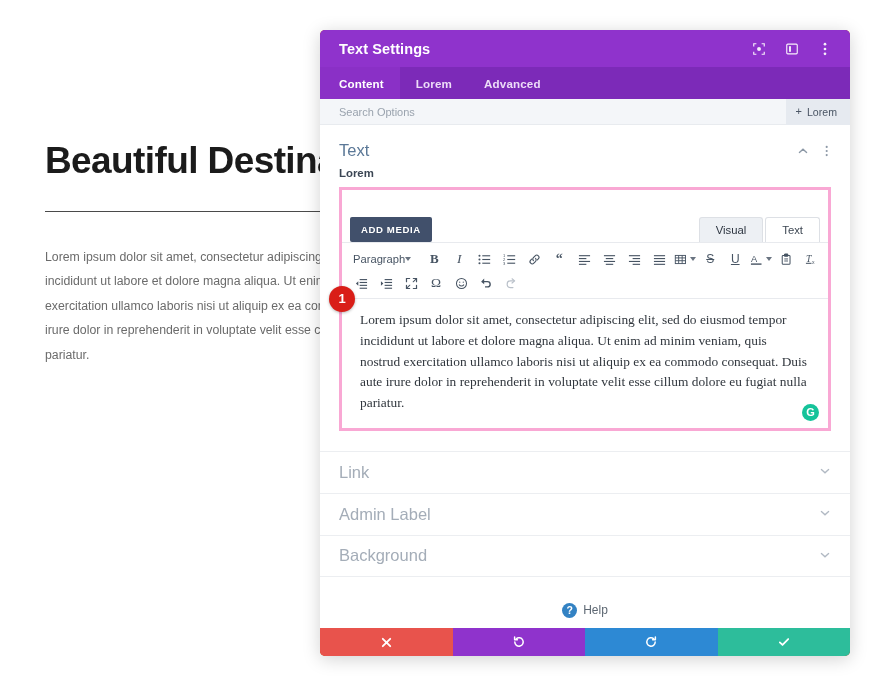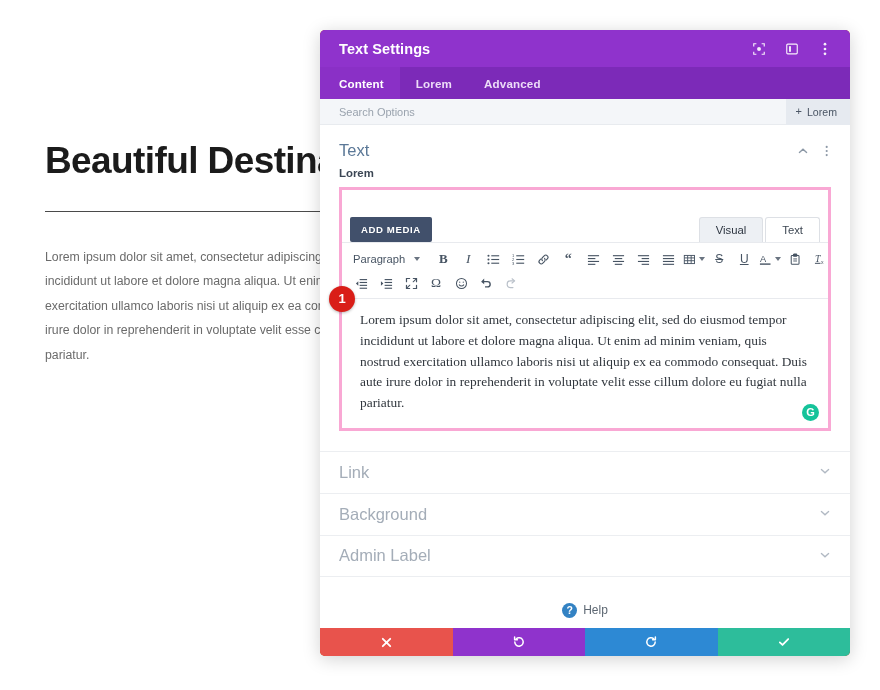--- a/index.html
+++ b/index.html
@@ -100,21 +100,21 @@
   .tb-rows { background: #fff; border-top: 1px solid #e8eaee; padding: 5px 6px 4px 9px; }
   .tb-row { display: flex; align-items: center; flex-wrap: nowrap; height: 22px; }
   .tb-row.second { margin-top: 2px; }
   .tb-item {
     display: flex; align-items: center; justify-content: center;
     height: 20px; min-width: 20px; margin-right: 5px; cursor: pointer;
     color: #475463; font-size: 12.4px;
   }
   .tb-item.disabled { color: #b9c0c9; }
   .tb-select {
-    display: flex; align-items: center; gap: 9px;
+    display: flex; align-items: center; 
     font-size: 11.2px; color: #475463; padding: 0 4px 0 2px;
     margin-right: 9px; cursor: pointer;
   }
   .caret { width: 0; height: 0; border-left: 3.2px solid transparent; border-right: 3.2px solid transparent; border-top: 4px solid #6a7481; }
   .tb-item svg { display: block; }
   .tb-group { display: flex; align-items: center; margin-right: 4px; cursor: pointer; }
 
   .editor-content {
     border-top: 1px solid #e8eaee; padding: 11px 18px 14px 18px;
     min-height: 92px; position: relative;
@@ -421,35 +421,35 @@
       <div class="accordion">
         <div class="acc-row">
           <span class="acc-label">Link</span>
           <span class="acc-chev">
             <svg width="12" height="12" viewBox="0 0 12 12" fill="none" stroke="#b1b9c3" stroke-width="1.4" stroke-linecap="round">
                 <path d="M2.4 4.6 6 7.8l3.6-3.2"></path>
               </svg>
           </span>
         </div>
         <div class="acc-row">
+          <span class="acc-label">Admin Label</span>
+          <span class="acc-chev">
+            <svg width="12" height="12" viewBox="0 0 12 12" fill="none" stroke="#b1b9c3" stroke-width="1.4" stroke-linecap="round">
+                <path d="M2.4 4.6 6 7.8l3.6-3.2"></path>
+              </svg>
+          </span>
+        </div>
+        <div class="acc-row">
           <span class="acc-label">Background</span>
           <span class="acc-chev">
             <svg width="12" height="12" viewBox="0 0 12 12" fill="none" stroke="#b1b9c3" stroke-width="1.4" stroke-linecap="round">
                 <path d="M2.4 4.6 6 7.8l3.6-3.2"></path>
               </svg>
           </span>
         </div>
-        <div class="acc-row">
-          <span class="acc-label">Admin Label</span>
-          <span class="acc-chev">
-            <svg width="12" height="12" viewBox="0 0 12 12" fill="none" stroke="#b1b9c3" stroke-width="1.4" stroke-linecap="round">
-                <path d="M2.4 4.6 6 7.8l3.6-3.2"></path>
-              </svg>
-          </span>
-        </div>
       </div>
 
       <div class="help-row">
         <span class="help-circle">?</span>
         <span class="help-text">Help</span>
       </div>
 
     </div>
 
     <div class="modal-footer">

